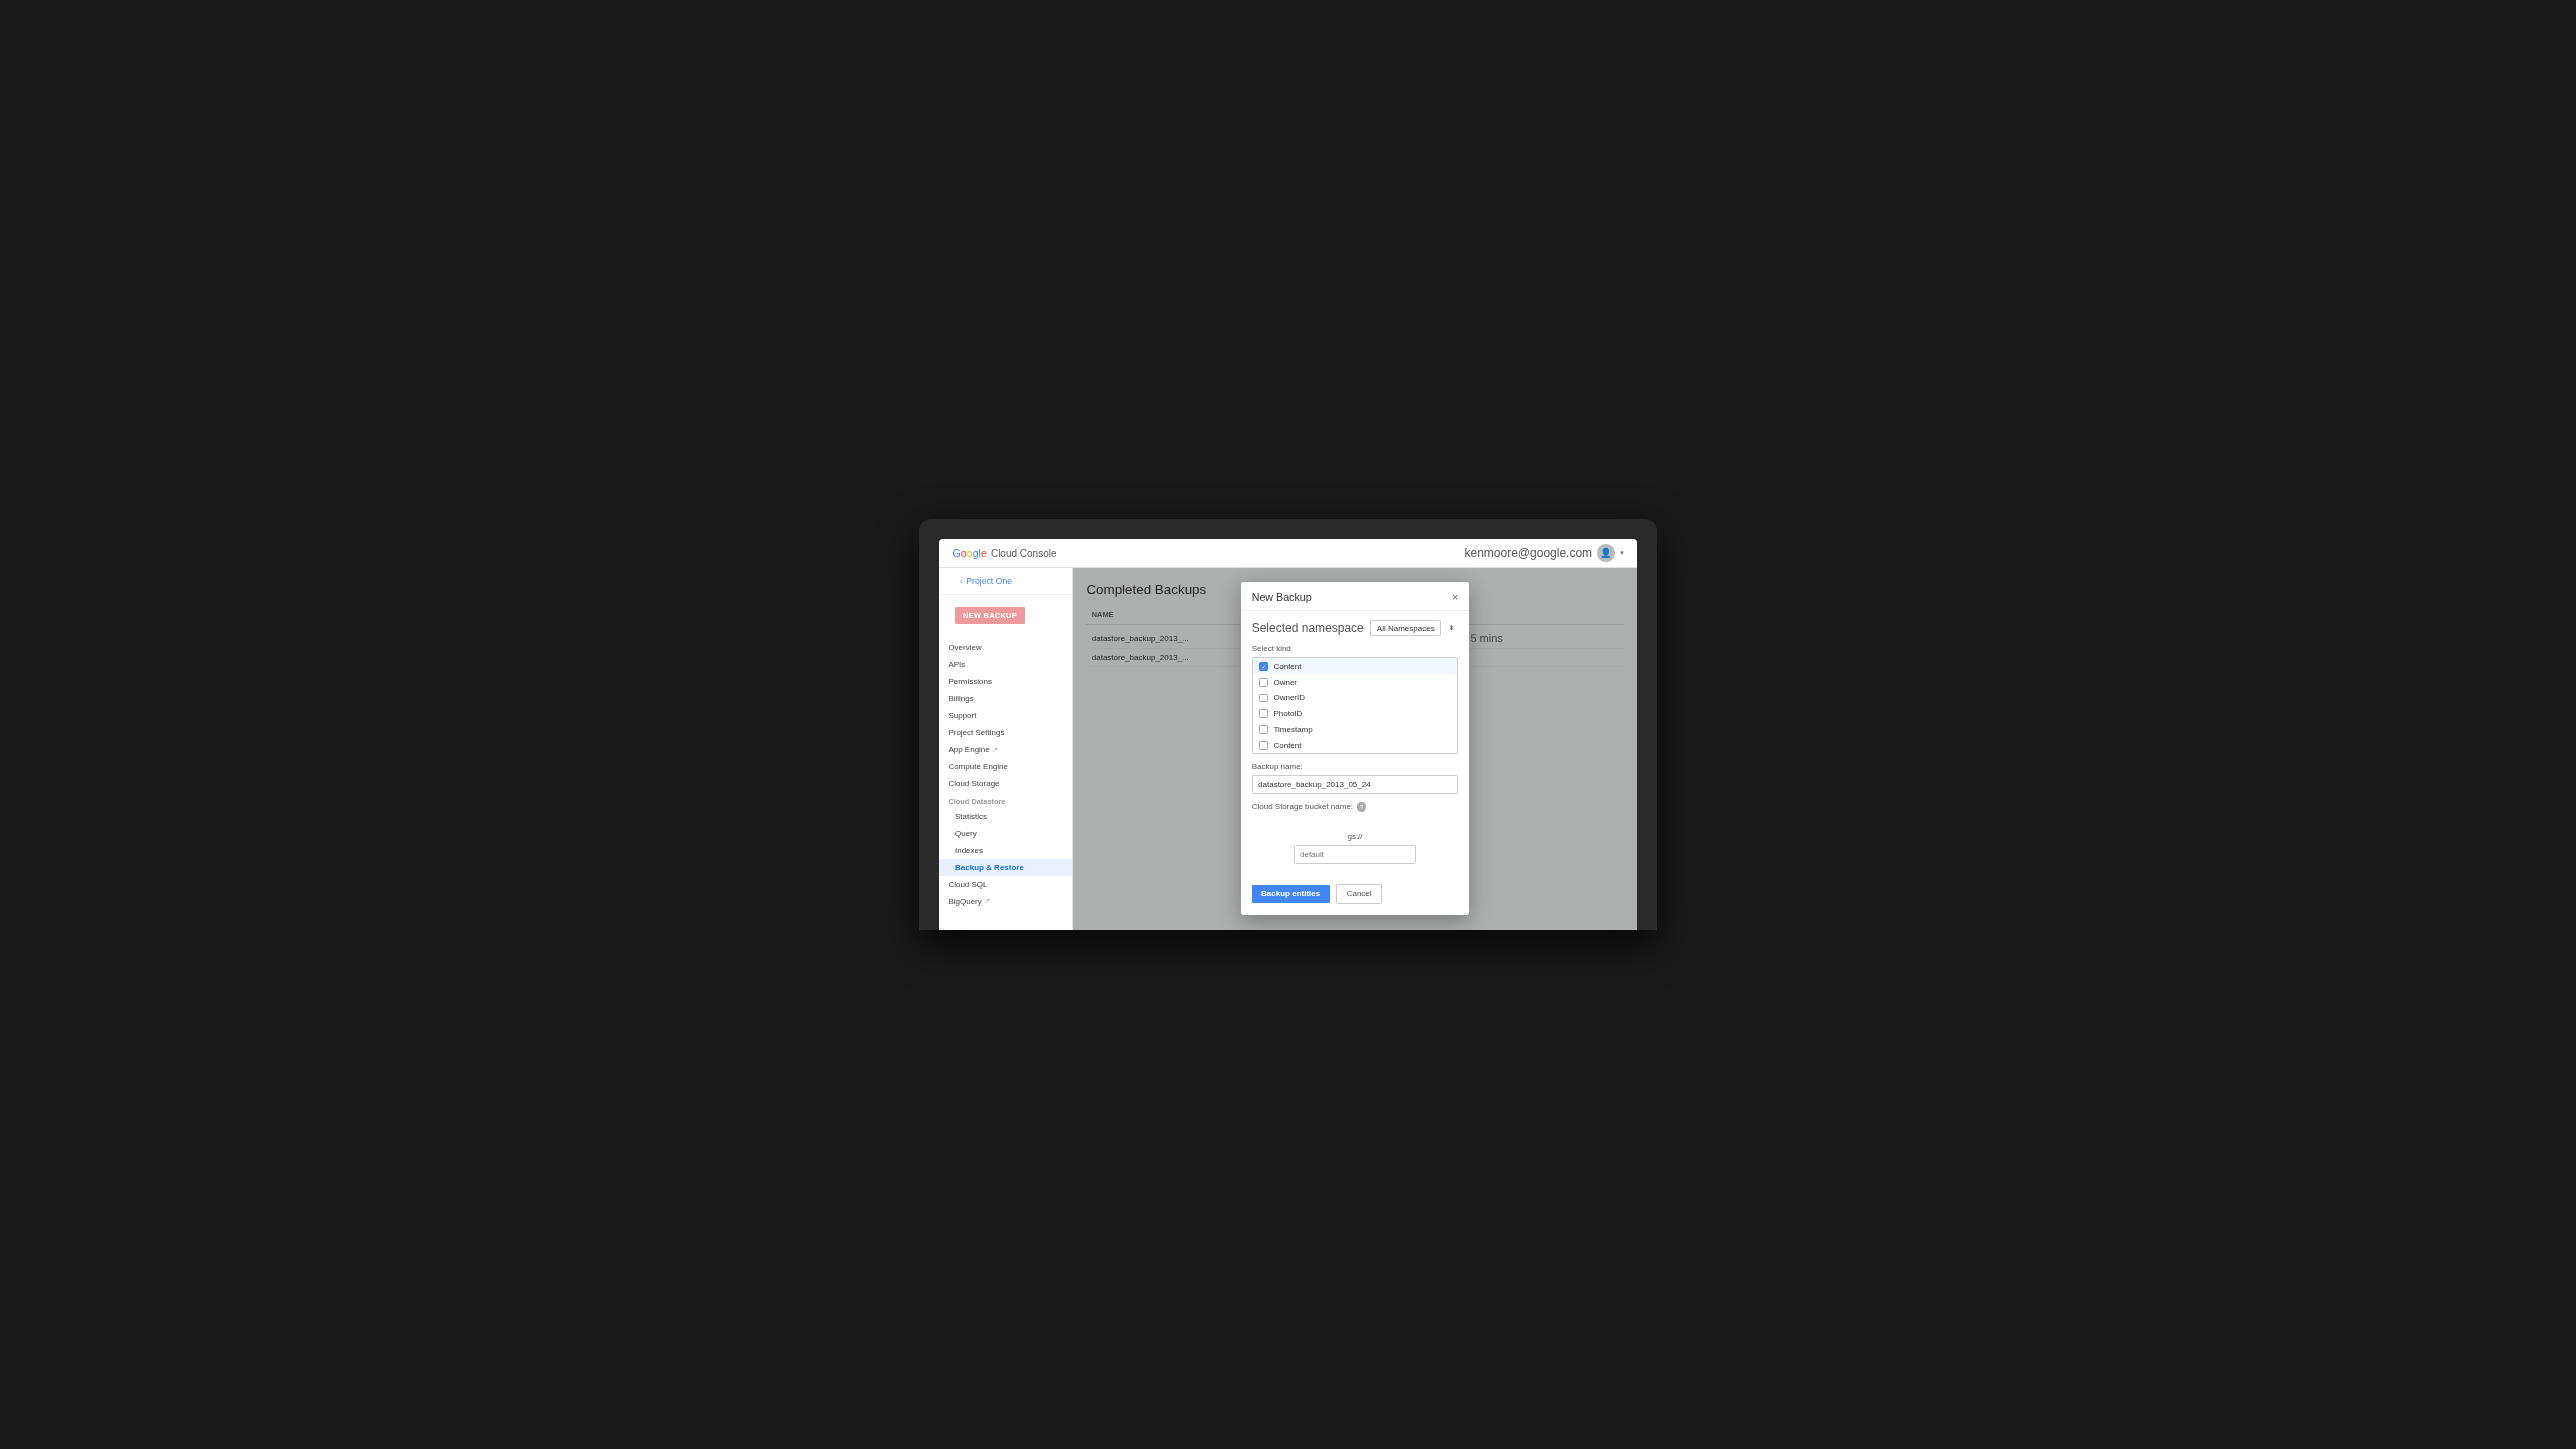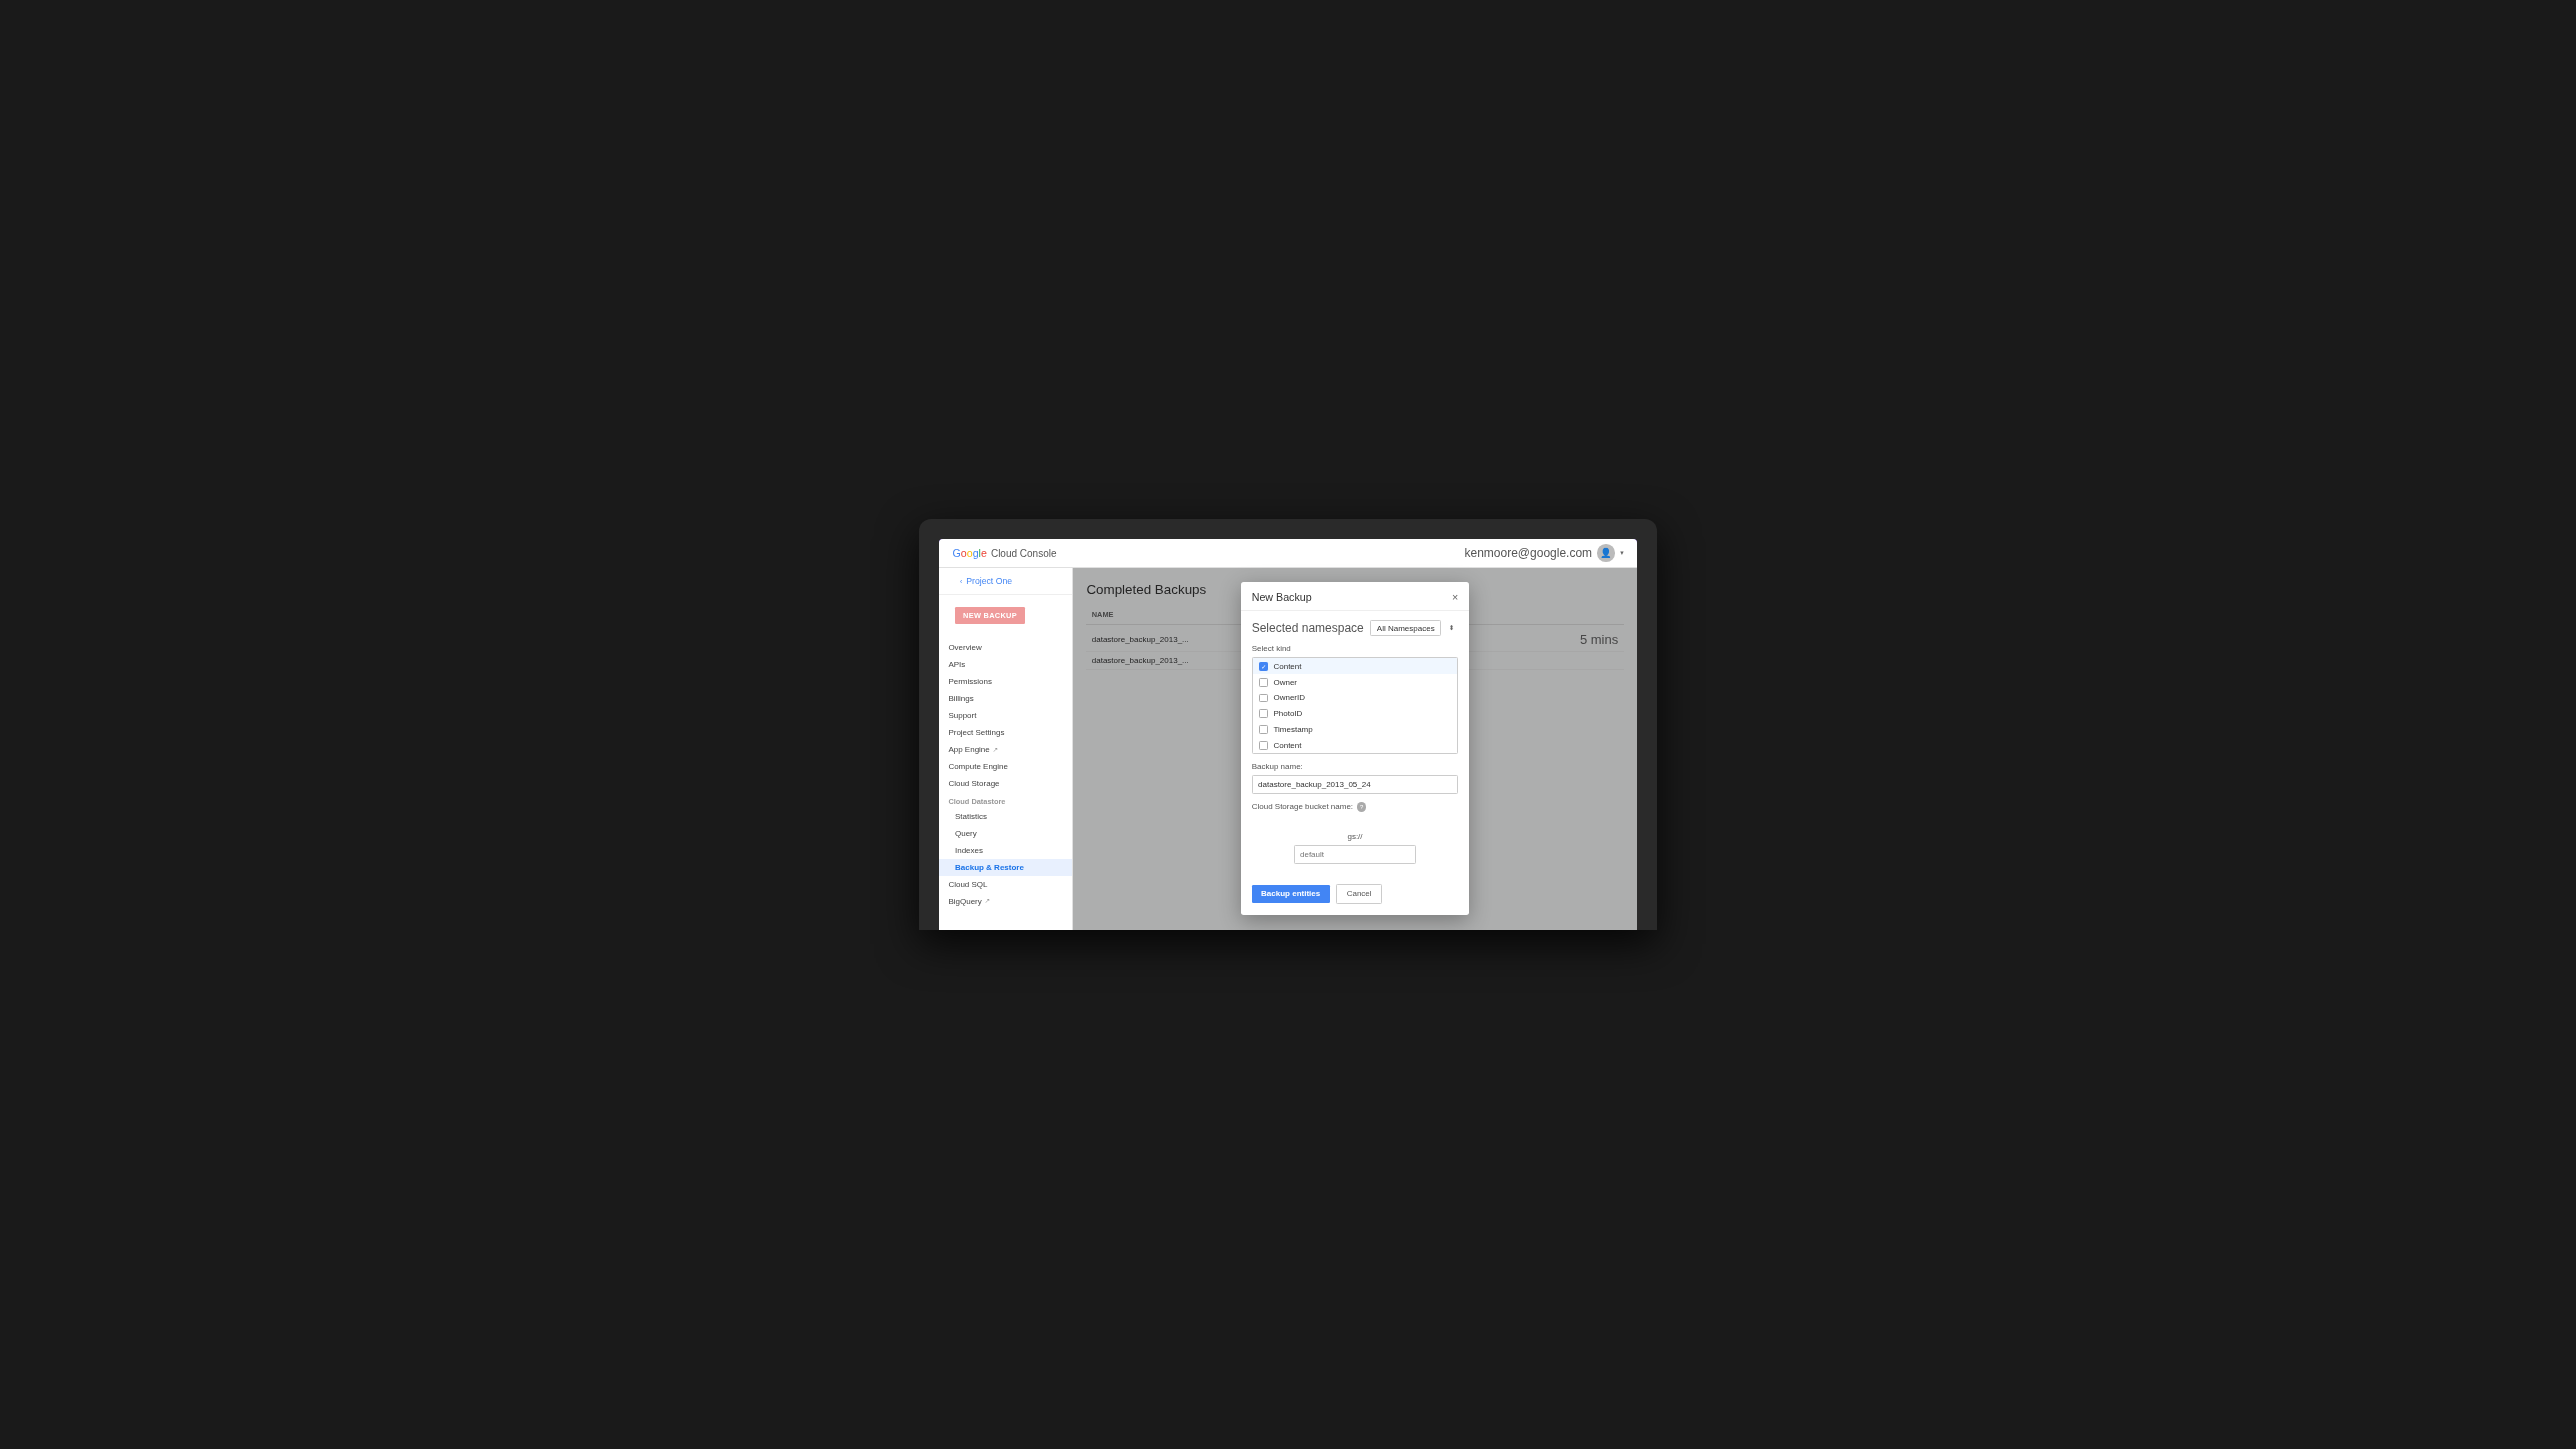--- a/index.html
+++ b/index.html
@@ -197,23 +197,23 @@
       border-bottom: 0.7px solid #f0f0f0;
       font-size: 8px;
       color: #333;
     }
 
     .table-row-cell {
       flex: 1;
     }
 
     .table-row-cell.right {
-      text-align: right;
+      text-align: center;
       color: #666;
-      font-size: 13px;
+      font-size: 11px;
     }
 
     
     .modal-overlay {
       position: absolute;
       top: 0;
       left: 0;
       right: 0;
       bottom: 0;
       background: rgba(0,0,0,0.3);

